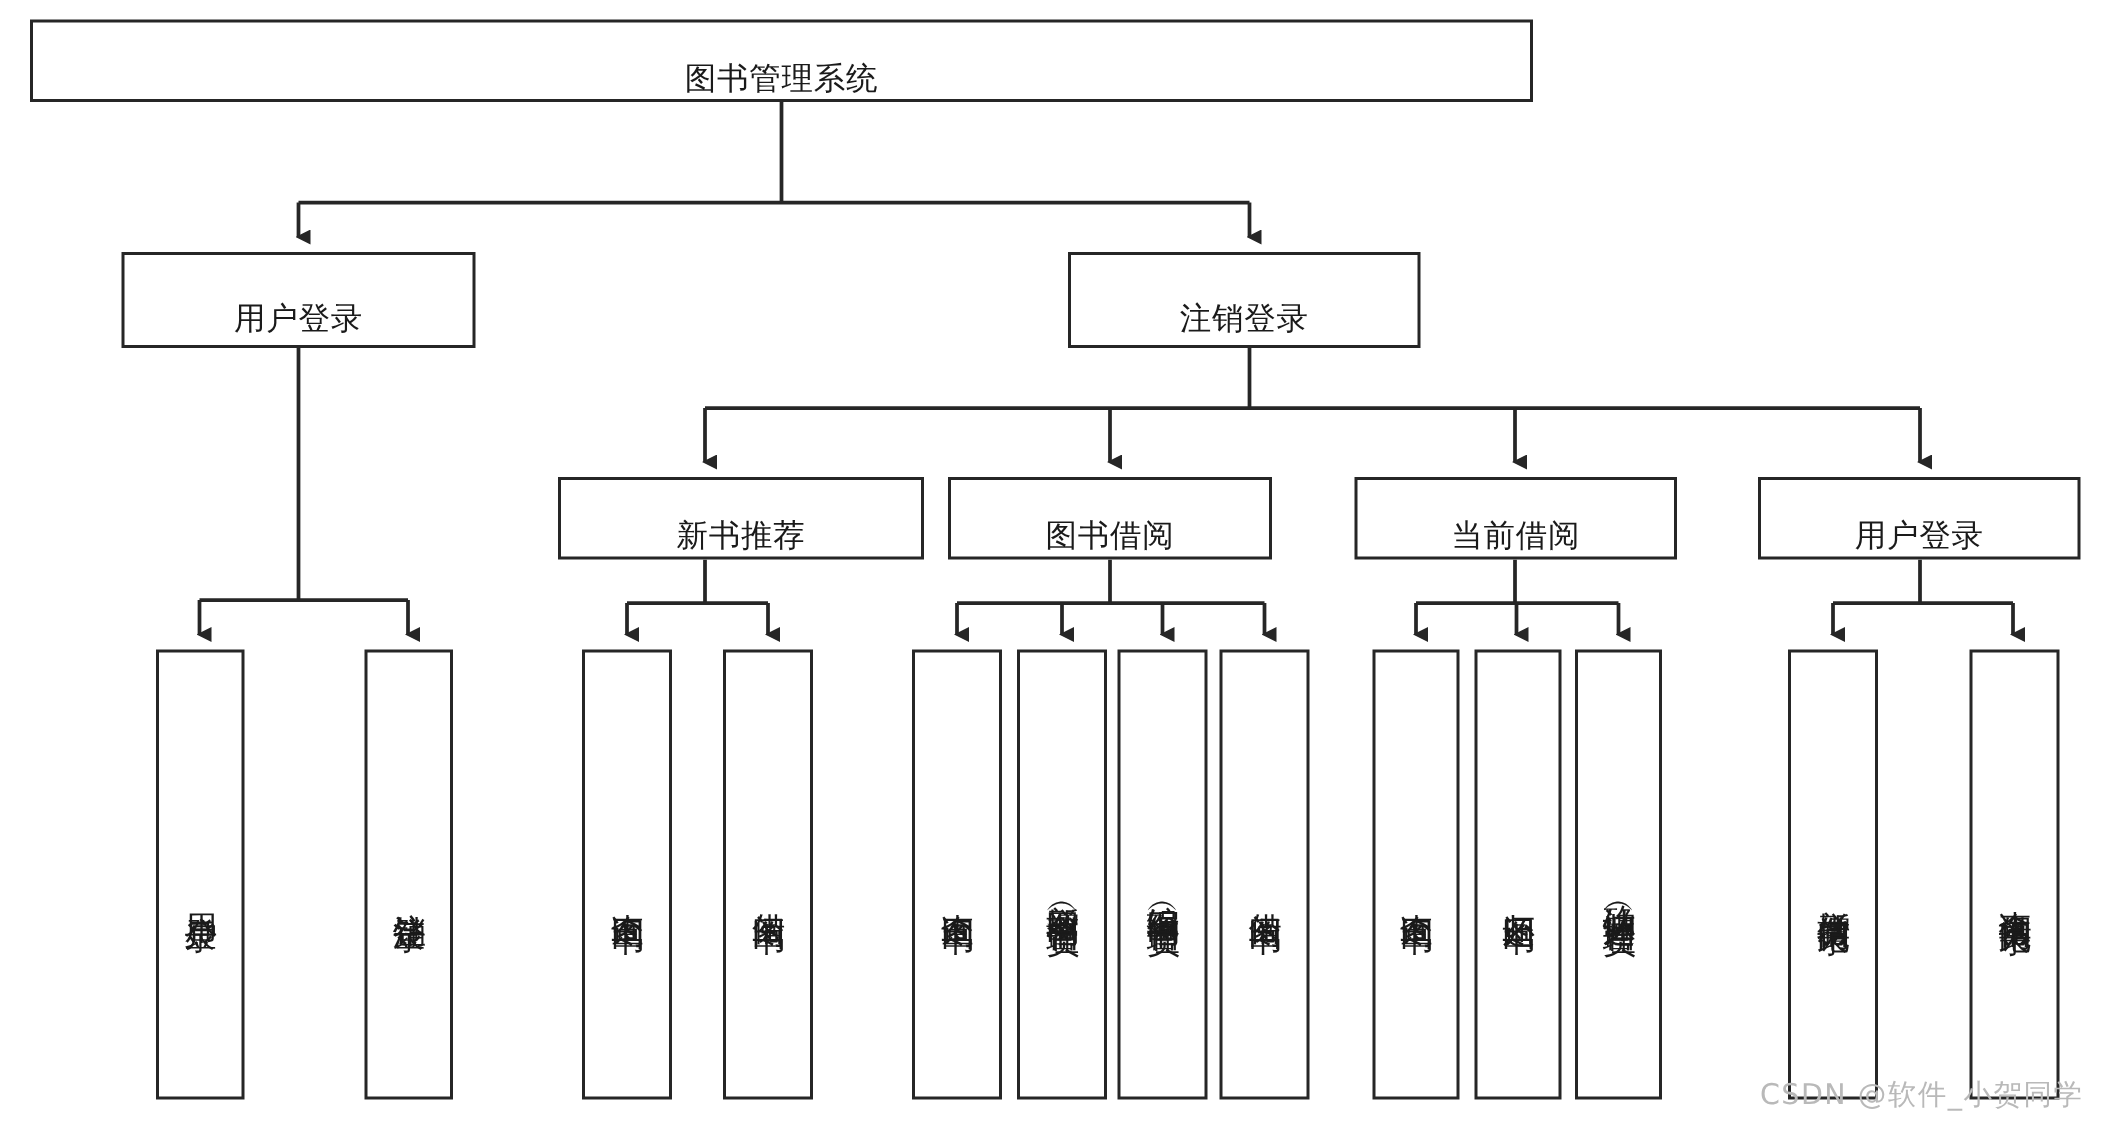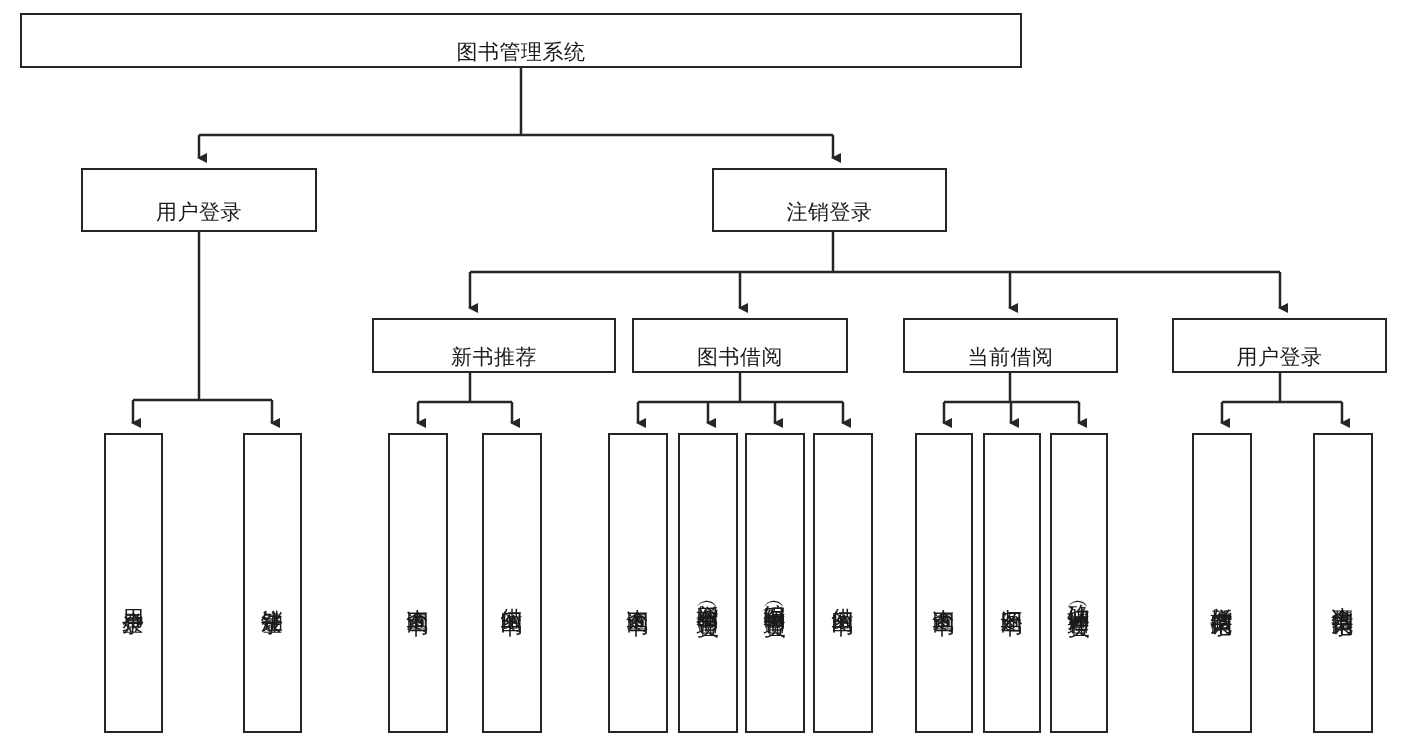--- a/index.html
+++ b/index.html
@@ -179,14 +179,15 @@
     <span class="label">确认归还（管理员）</span>
   </div>
 
   <div class="node vertical" style="left:1192px; top:433px; width:60px; height:300px;">
     <span class="label">新增借阅记录</span>
   </div>
   <div class="node vertical" style="left:1313px; top:433px; width:60px; height:300px;">
     <span class="label">查询借阅记录</span>
   </div>
 
+  <div class="watermark">CSDN @软件_小贺同学</div>
 
 </div>
 
 </body></html>

